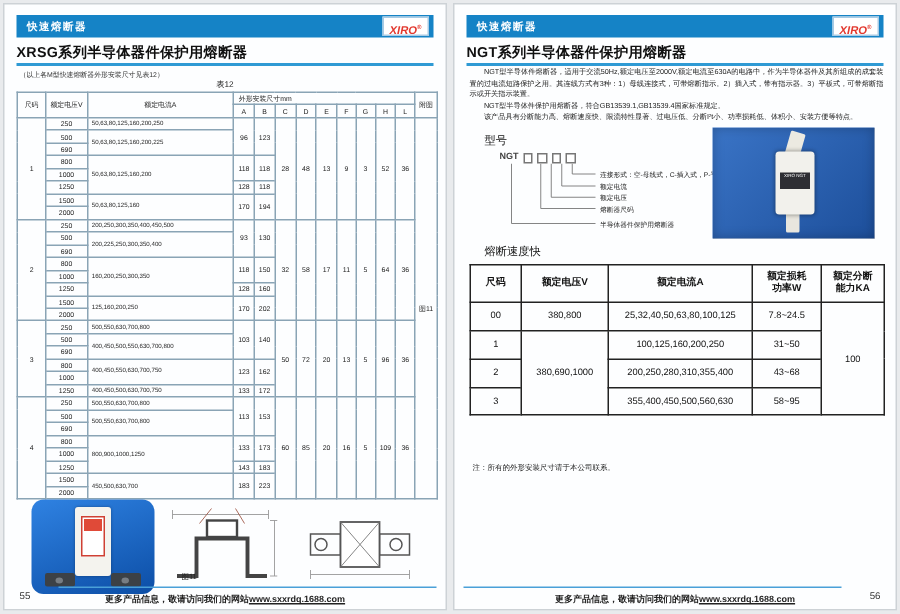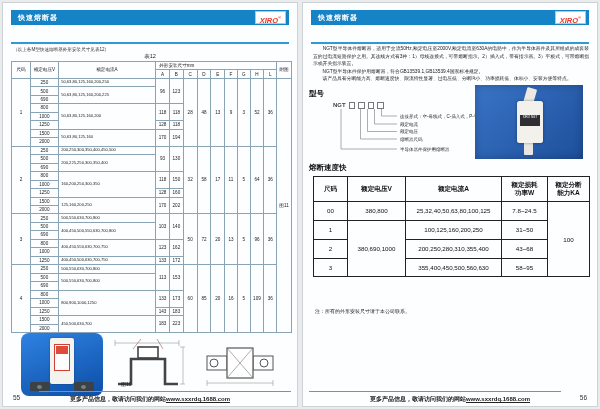--- a/index.html
+++ b/index.html
@@ -32,21 +32,21 @@
   .photoL .lf-footL,.photoL .lf-footR{position:absolute;top:49px;width:20px;height:9px;background:#3c4146;border-radius:1.5px}
   .photoL .lf-footL{left:9px}.photoL .lf-footR{left:53px}
   .photoL .lf-footL:after,.photoL .lf-footR:after{content:"";position:absolute;left:7px;top:2.5px;width:5px;height:4px;border-radius:50%;background:#777d83}
 
   .drawM{position:absolute;left:108px;top:334px}
   .drawT{position:absolute;left:198px;top:340px}
   .figcap{position:absolute;left:118px;top:378px;font-size:5px;color:#222}
 
   
   .intro{position:absolute;left:10px;right:8px;top:42px;font-size:4.8px;line-height:1.58;color:#222;white-space:pre-line;text-align:justify}
-  .subhead{position:absolute;left:6px;font-size:7.5px;font-weight:bold;color:#111}
+  .subhead{position:absolute;left:20px;font-size:7.5px;font-weight:normal;color:#111}
   #modelhead{top:86px}
   #paramhead{top:160px}
   .modelrow{position:absolute;left:30px;top:99px;display:flex;align-items:center;gap:3px;font-size:6px;font-weight:bold;color:#444}
   .mbox{width:4.5px;height:4.5px;border:.7px solid #777;display:inline-block;background:#fff}
   svg.mlines{position:absolute;left:34px;top:106px}
   .mlabel{position:absolute;left:97px;font-size:4.5px;color:#222;white-space:nowrap}
 
   .photoR{position:absolute;left:172px;top:82px;width:108px;height:74px;background:linear-gradient(135deg,#3a74c6,#1d4f9b);box-shadow:inset 0 0 8px rgba(0,0,0,.25)}
   .photoR .fblade-top{position:absolute;left:50px;top:3px;width:10px;height:17px;background:#eceae1;transform:rotate(16deg);border-radius:1px}
   .photoR .fblade-bot{position:absolute;left:49px;top:56px;width:9px;height:14px;background:#e8e6de;border-radius:1px}
@@ -69,20 +69,21 @@
   #page-right .pagenum{right:10px}
 </style>
 </head>
 <body>
 
 <div class="page" id="page-left">
   <div class="topbar">
     <span class="bartitle">快速熔断器</span>
     <span class="logo"><span>XIRO</span><sup>®</sup></span>
   </div>
+  <div class="sectitle">XRSG系列半导体器件保护用熔断器</div>
   <div class="titlerule"></div>
   <div class="note">（以上各M型快速熔断器外形安装尺寸见表12）</div>
   <div class="tcap">表12</div>
 
   <table class="t12">
     <colgroup>
       <col style="width:18px">
         <col style="width:26px">
         <col style="width:92px">
       <col style="width:13px">
@@ -329,20 +330,21 @@
   <div class="foottext">
     <span>更多产品信息，敬请访问我们的网站</span><span class="url">www.sxxrdq.1688.com</span>
   </div>
 </div>
 
 <div class="page" id="page-right">
   <div class="topbar">
     <span class="bartitle">快速熔断器</span>
     <span class="logo"><span>XIRO</span><sup>®</sup></span>
   </div>
+  <div class="sectitle">NGT系列半导体器件保护用熔断器</div>
   <div class="titlerule"></div>
 
   <div class="intro">　　NGT型半导体件熔断器，适用于交流50Hz,额定电压至2000V,额定电流至630A的电路中，作为半导体器件及其所组成的成套装置的过电流短路保护之用。其连线方式有3种：1）母线连接式，可带熔断指示。2）插入式，带有指示器。3）平板式，可带熔断指示或开关指示装置。
 　　NGT型半导体件保护用熔断器，符合GB13539.1,GB13539.4国家标准规定。
 　　该产品具有分断能力高、熔断速度快、限流特性显著、过电压低、分断I²t小、功率损耗低、体积小、安装方便等特点。</div>
 
   <div class="subhead" id="modelhead">型号</div>
   <div class="modelrow">
     <span>NGT</span>
     <span class="mbox"></span>

